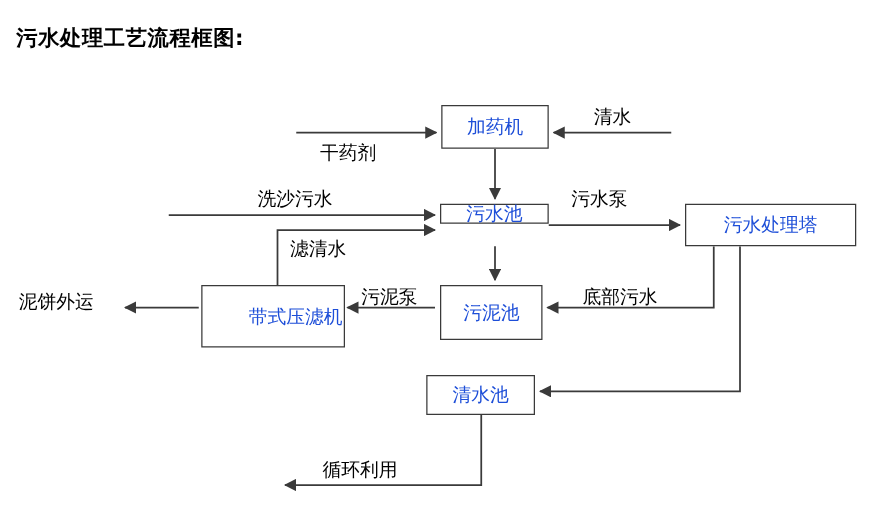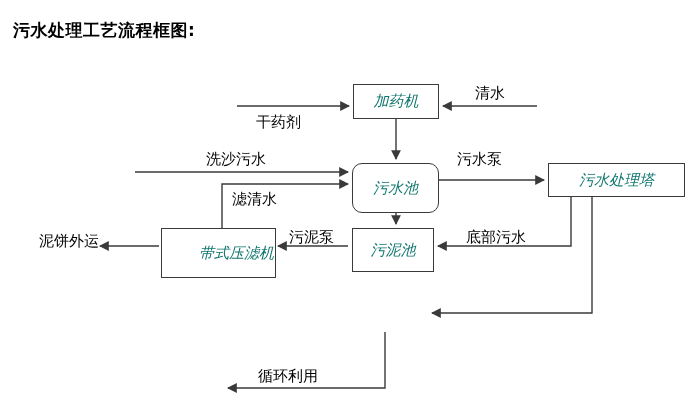--- a/index.html
+++ b/index.html
@@ -25,28 +25,27 @@
     font-weight: bold;
     color: #000000;
     letter-spacing: 0.5px;
     white-space: nowrap;
   }
   .node {
     position: absolute;
     box-sizing: border-box;
     border: 1px solid #3a3a3a;
     background: #ffffff;
-    color: #0f766e;
+    color: #1d4ed8;
     font-size: 15px;
     display: flex;
     align-items: center;
     justify-content: center;
     white-space: nowrap;
     z-index: 3;
-    font-style: italic;
   }
   .edge-label {
     position: absolute;
     font-size: 15px;
     color: #000000;
     white-space: nowrap;
     z-index: 4;
     background: transparent;
   }
   #flow-svg {
@@ -97,48 +96,51 @@
       <path d="M 592 197 L 592 313 L 432 313" marker-end="url(#arrow-r)"></path>
 
       <path d="M 385 332 L 385 388 L 228 388" marker-end="url(#arrow-r)"></path>
     </g>
   </svg>
 
   <div class="node" style="left:353px; top:84px; width:86px; height:35px;">
     <span>加药机</span>
   </div>
 
-  <div class="node" style="left:352px; top:163px; width:87px; height:50px;border-radius:10px;">
+  <div class="node" style="left:352px; top:163px; width:87px; height:16px;">
     <span>污水池</span>
   </div>
 
   <div class="node" style="left:548px; top:163px; width:137px; height:34px;text-align:right;">
     <span>污水处理塔</span>
   </div>
 
   <div class="node" style="left:161px; top:228px; width:115px; height:50px;padding-left:36px;">
     <span>带式压滤机</span>
   </div>
 
   <div class="node" style="left:352px; top:228px; width:82px; height:44px;">
     <span>污泥池</span>
   </div>
 
+  <div class="node" style="left:341px; top:300px; width:87px; height:32px;">
+    <span>清水池</span>
+  </div>
 
   <div class="edge-label" style="left:256px; top:84px;margin-top:29px;">干药剂</div>
 
   <div class="edge-label" style="left:475px; top:84px;">清水</div>
 
   <div class="edge-label" style="left:170px; top:150px;margin-left:36px;">洗沙污水</div>
 
   <div class="edge-label" style="left:232px; top:190px;">滤清水</div>
 
   <div class="edge-label" style="left:457px; top:150px;">污水泵</div>
 
-  <div class="edge-label" style="left:15px; top:232px;margin-left:24px;">泥饼外运</div>
+  <div class="edge-label" style="left:15px; top:232px;">泥饼外运</div>
 
   <div class="edge-label" style="left:289px; top:228px;">污泥泵</div>
 
   <div class="edge-label" style="left:466px; top:228px;">底部污水</div>
 
   <div class="edge-label" style="left:258px; top:367px;">循环利用</div>
 
 </div>
 
 </body></html>

